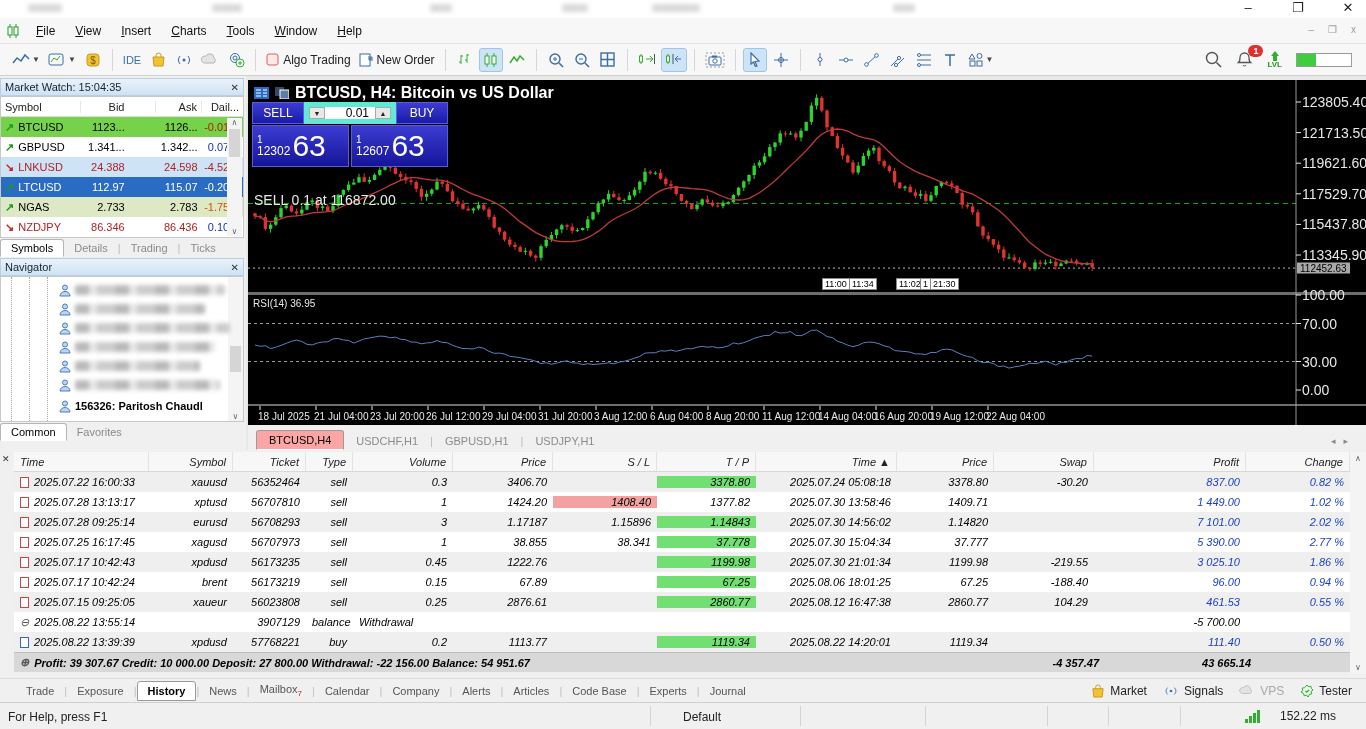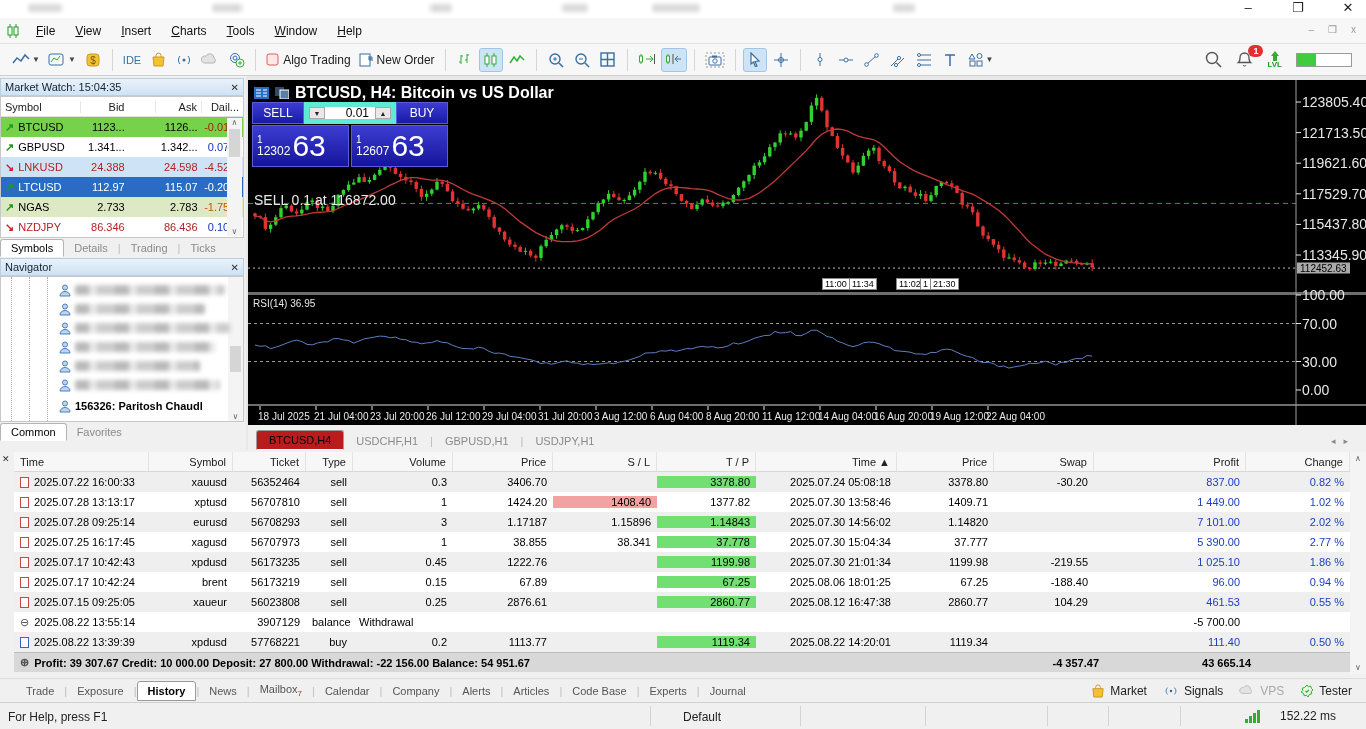--- a/index.html
+++ b/index.html
@@ -99,30 +99,30 @@
   .axis-label { position:absolute; left:1054px; color:#e8e8e8; font-size:14px; transform:translateY(-50%); }
   .price-tag { position:absolute; left:1049px; background:#a9a9a9; color:#000; font-size:10px;
     padding:0 3px; transform:translateY(-50%); z-index:5; }
   .rsi-label { position:absolute; left:5px; color:#e8e8e8; font-size:10px; z-index:4; }
   .time-label { position:absolute; color:#e8e8e8; font-size:10px; top:331px; white-space:nowrap; }
   .time-tag { position:absolute; top:198px; background:#fff; color:#000; font-size:9px; padding:0 2px;
     border:1px solid #888; z-index:5; }
   .charttabs { position:absolute; left:0; top:349px; width:1118px; height:25px; background:#f0f0f0;
     display:flex; align-items:flex-end; padding-left:8px; }
   .ctab { padding:3px 12px; color:#8a8a8a; font-size:11px; }
-  .ctab.active { background:#b91c1c; border:1px solid #9a9a9a; border-bottom-color:#fff; color:#000;
+  .ctab.active { background:#fca5a5; border:1px solid #9a9a9a; border-bottom-color:#fff; color:#000;
     border-radius:3px 3px 0 0; }
   .ctab-sep { color:#bbb; padding-bottom:3px; }
   .ctab-arrows { margin-left:auto; padding:0 10px 4px; color:#888; font-size:9px; letter-spacing:8px; }
 
   
   .toolbox { position:absolute; left:0; top:450px; width:1366px; height:252px; background:#f0f0f0; }
   .tb-gutter { position:absolute; left:0; top:0; width:14px; height:228px; background:#f0f0f0; }
   .tb-close { position:absolute; left:2px; top:4px; font-size:9px; color:#333; }
-  .htable { position:absolute; left:14px; top:2px; width:1336px; }
+  .htable { position:absolute; left:14px; top:2px; width:1336px;font-style:italic; }
   .hrow { display:grid; grid-template-columns:135px 84px 73px 47px 100px 100px 104px 99px 141px 97px 100px 152px 104px;
     height:20px; align-items:center; background:#fff; }
   .hrow.head { background:#f7f7f7; border-bottom:1px solid #d8d8d8; color:#222; }
   .hrow.alt { background:#efefef; }
   .hrow > div { padding:0 6px; text-align:right; white-space:nowrap; overflow:hidden; }
   .hrow > div:first-child { text-align:left; display:flex; align-items:center; gap:5px; }
   .hrow.head > div { border-right:1px solid #e3e3e3; height:100%; display:flex; align-items:center; justify-content:flex-end; }
   .hrow.head > div:first-child { justify-content:flex-start; }
   .cell-green { background:#71df71; }
   .cell-red { background:#f2a3a1; }
@@ -1146,21 +1146,21 @@
             <div>xpdusd</div>
             <div>56173235</div>
             <div>sell</div>
             <div>0.45</div>
             <div>1222.76</div>
             <div></div>
             <div class="cell-green">1199.98</div>
             <div>2025.07.30 21:01:34</div>
             <div>1199.98</div>
             <div>-219.55</div>
-            <div class="blue">1 025.10</div>
+            <div class="blue">3 025.10</div>
             <div class="blue">1.86 %</div>
           </div>
           <div class="hrow">
             <div>
               <span class="docicon"></span>
               <span>2025.07.17 10:42:24</span>
             </div>
             <div>brent</div>
             <div>56173219</div>
             <div>sell</div>

